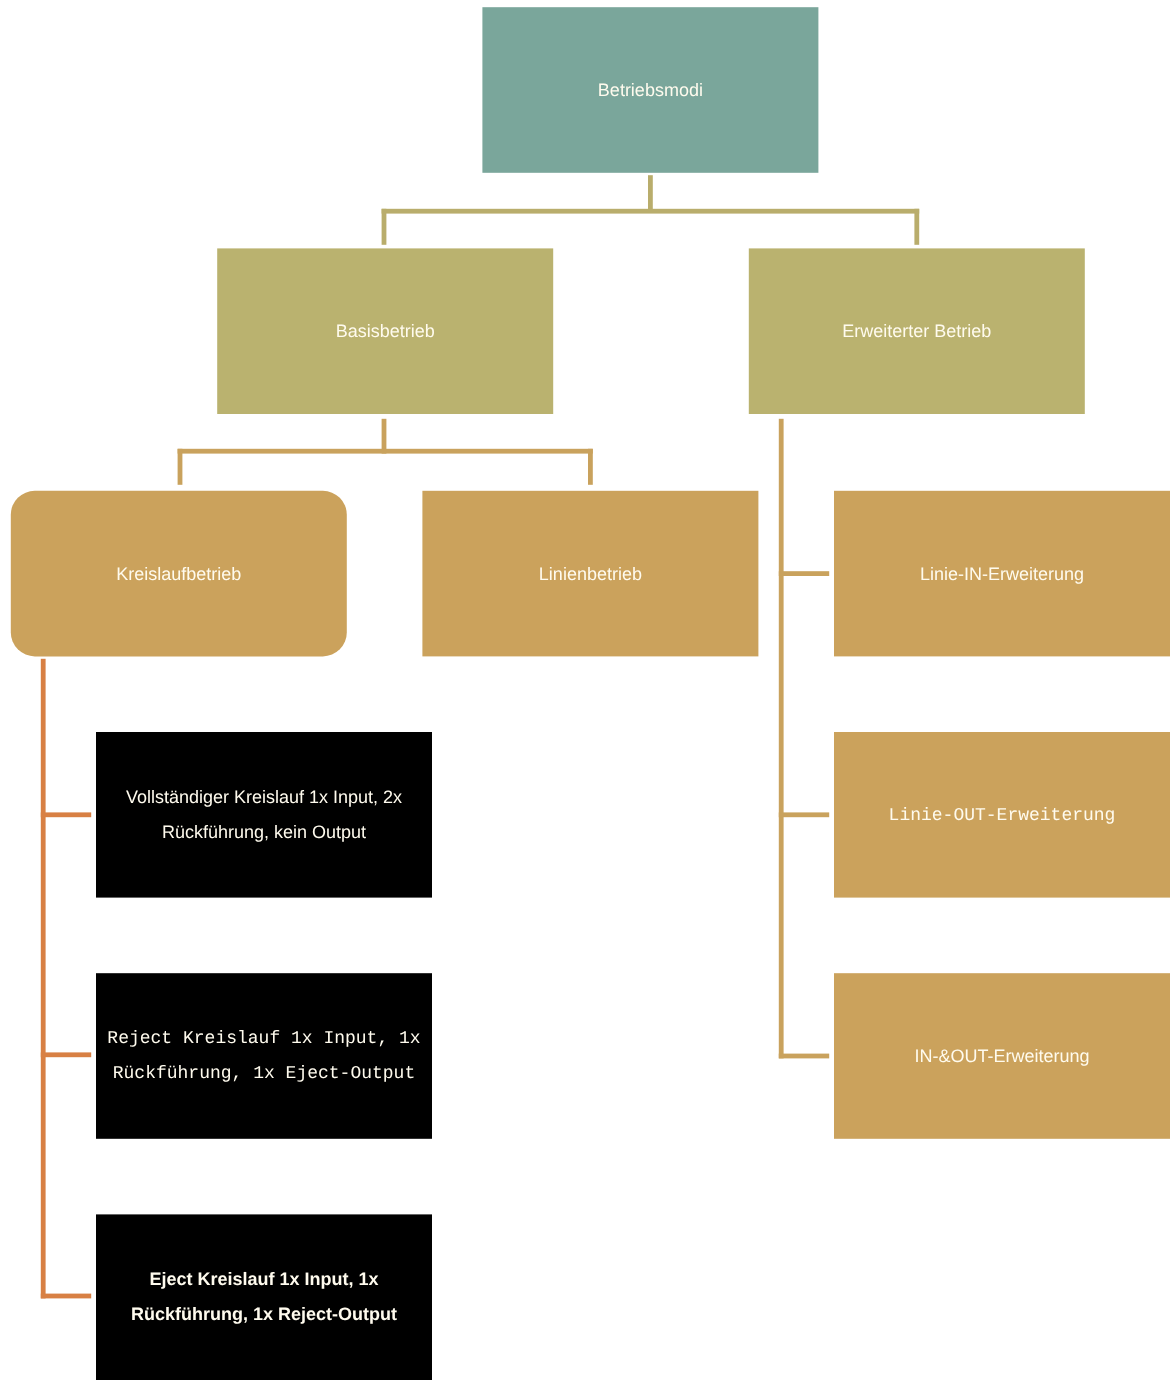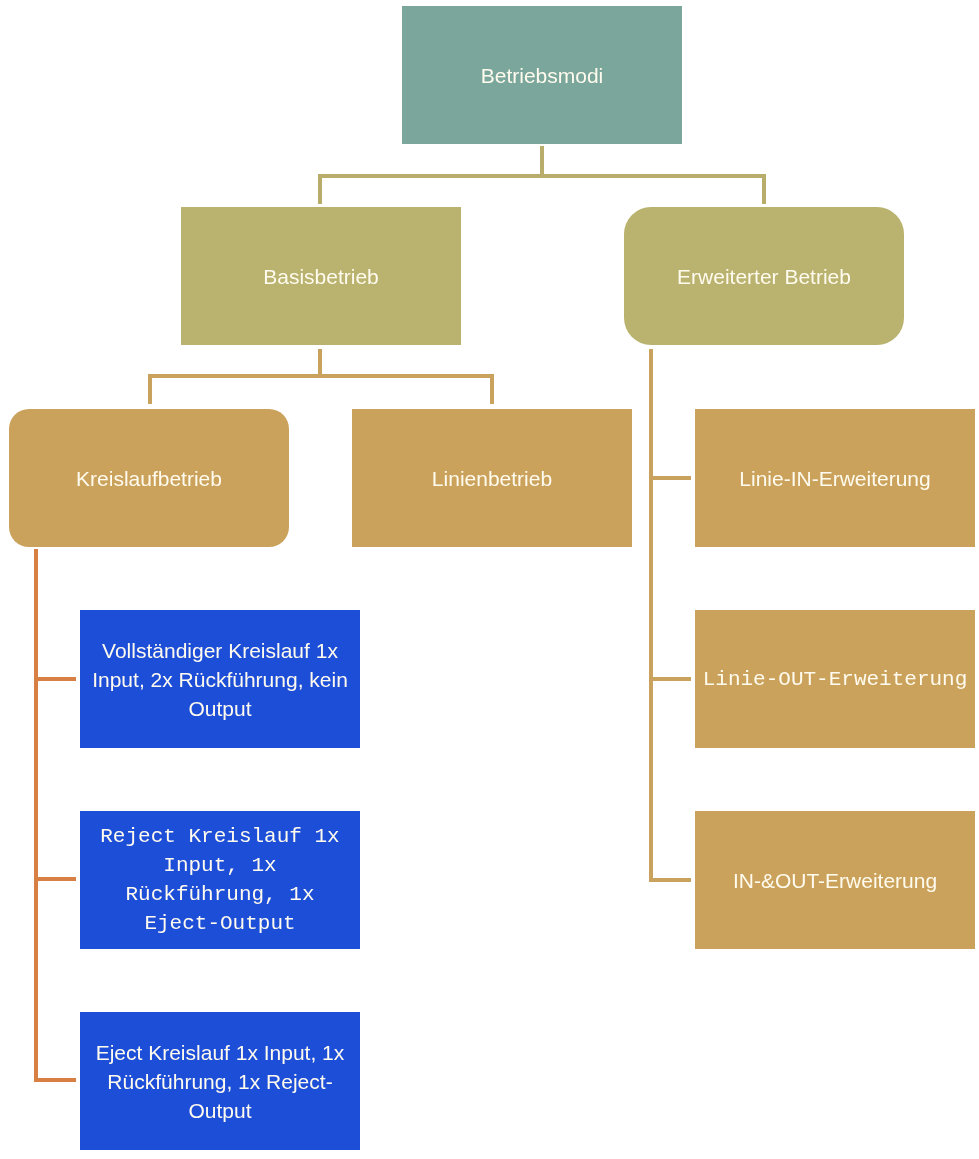--- a/index.html
+++ b/index.html
@@ -1,24 +1,24 @@
 <!DOCTYPE html>
 <html><head>
 <meta charset="utf-8">
 <style>
   html, body { margin:0; padding:0; background:#ffffff; }
   body { width:979px; height:1159px; position:relative; overflow:hidden;
          font-family:"Liberation Sans", "DejaVu Sans", sans-serif; }
   .node { position:absolute; width:280px; height:138px; display:flex; align-items:center;
-          justify-content:center; text-align:center; color:#fffbee; font-size:21px; line-height:29px;
+          justify-content:center; text-align:center; color:#fffbee; font-size:15px; line-height:29px;
           box-sizing:border-box; padding:0 6px; }
   .root { background:#7aa69b; }
   .l1 { background:#bab26f; }
   .l2 { background:#cba25c; }
-  .l3 { background:#1d4ed8;justify-content:center; }
+  .l3 { background:#000000;justify-content:center; }
   .ln { position:absolute; }
   .gold { background:#b9ad6c; }
   .tan { background:#c9a25d; }
   .org { background:#d88044; }
 </style>
 </head>
 <body>
 
 <div class="ln gold" style="left:540px;top:146px;width:4px;height:30px;"></div>
 <div class="ln gold" style="left:318px;top:174px;width:448px;height:4px;"></div>
@@ -40,38 +40,38 @@
 <div class="ln tan" style="left:649px;top:677px;width:42px;height:4px;"></div>
 <div class="ln tan" style="left:649px;top:878px;width:42px;height:4px;"></div>
 
 <div class="node root" style="left:402px;top:6px;">
   <span>Betriebsmodi</span>
 </div>
 
 <div class="node l1" style="left:181px;top:207px;">
   <span>Basisbetrieb</span>
 </div>
-<div class="node l1" style="left:624px;top:207px;border-radius:27px;">
+<div class="node l1" style="left:624px;top:207px;">
   <span>Erweiterter Betrieb</span>
 </div>
 
 <div class="node l2" style="left:9px;top:409px;border-radius:20px;">
   <span>Kreislaufbetrieb</span>
 </div>
 <div class="node l2" style="left:352px;top:409px;text-align:center;">
   <span>Linienbetrieb</span>
 </div>
 
 <div class="node l3" style="left:80px;top:610px;">
   <span>Vollständiger Kreislauf 1x Input, 2x Rückführung, kein Output</span>
 </div>
 <div class="node l3" style="left:80px;top:811px;font-family:Liberation Mono, monospace;">
   <span>Reject Kreislauf 1x Input, 1x Rückführung, 1x Eject-Output</span>
 </div>
-<div class="node l3" style="left:80px;top:1012px;">
+<div class="node l3" style="left:80px;top:1012px;font-weight:bold;">
   <span>Eject Kreislauf 1x Input, 1x Rückführung, 1x Reject-Output</span>
 </div>
 
 <div class="node l2" style="left:695px;top:409px;">
   <span>Linie-IN-Erweiterung</span>
 </div>
 <div class="node l2" style="left:695px;top:610px;font-family:Liberation Mono, monospace;">
   <span>Linie-OUT-Erweiterung</span>
 </div>
 <div class="node l2" style="left:695px;top:811px;">

